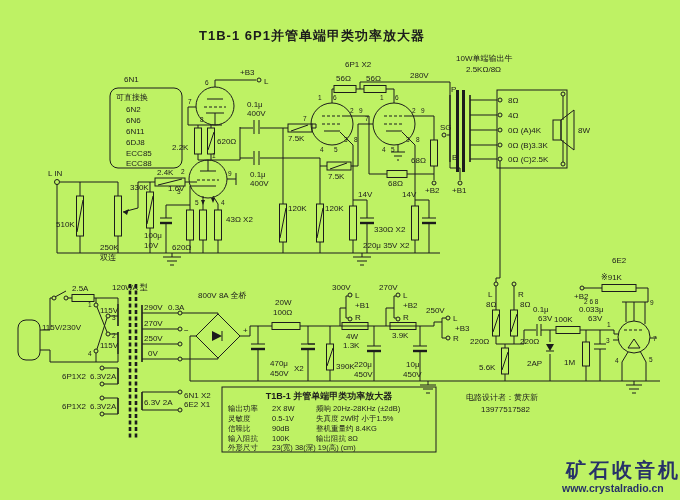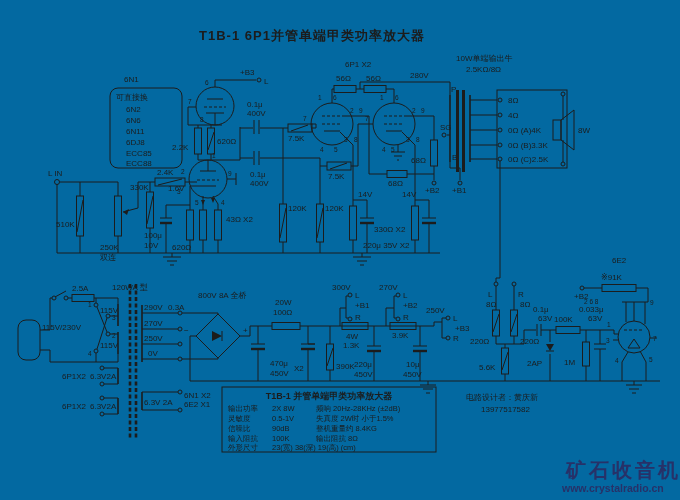--- a/index.html
+++ b/index.html
@@ -1,16 +1,16 @@
 <!DOCTYPE html>
 <html><head>
 <meta charset="utf-8">
 <style>
   html,body{margin:0;padding:0;background:#e8e6e2;}
-  #stage{position:relative;width:680px;height:500px;background:#0369a1;overflow:hidden;
+  #stage{position:relative;width:680px;height:500px;background:#bef264;overflow:hidden;
          font-family:"Liberation Sans","DejaVu Sans",sans-serif;}
   svg text{font-family:"Liberation Sans","DejaVu Sans",sans-serif;fill:#1c1c1c;}
   .t{font-size:8px;}
   .tp{font-size:6.5px;}
   .tb{font-size:13px;font-weight:bold;text-anchor:middle;letter-spacing:1px;}
   .th{font-size:9px;font-weight:bold;text-anchor:middle;}
   .ts{font-size:7.5px;}
   .wm1{font-size:20px;font-weight:bold;letter-spacing:3px;}
   .wm2{font-size:10.5px;font-weight:bold;}
   .w{stroke:#1c1c1c;fill:none;stroke-width:1;}

